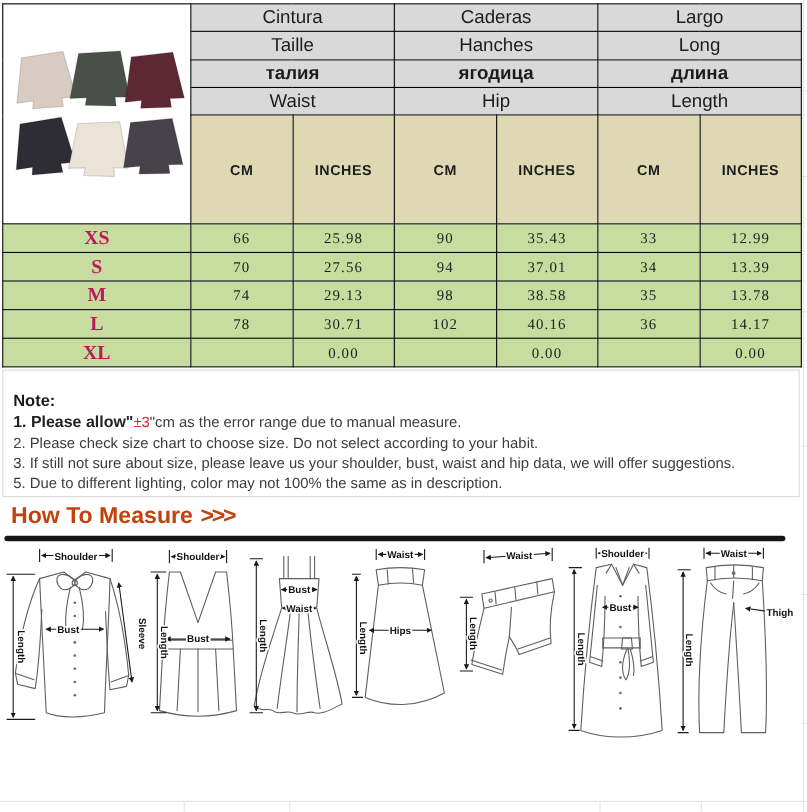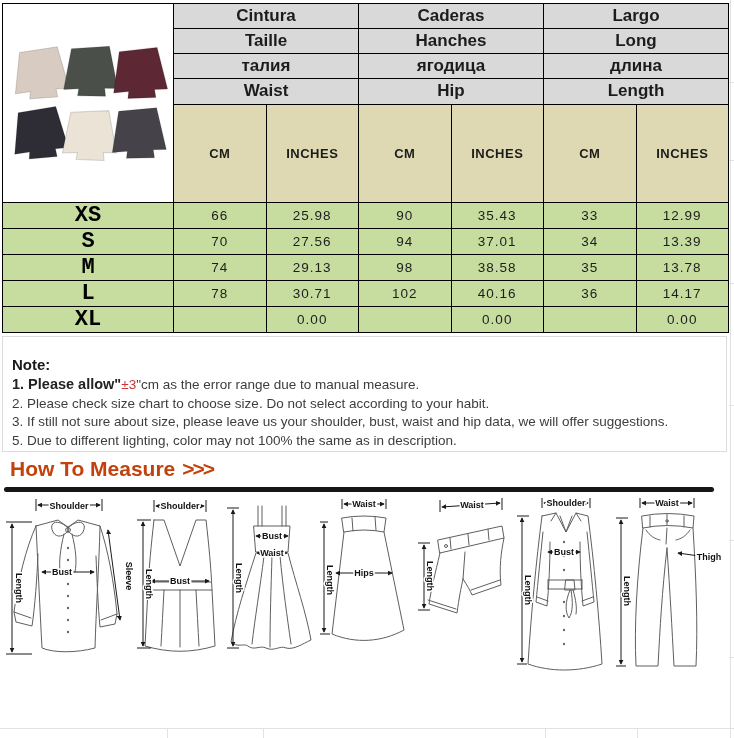--- a/index.html
+++ b/index.html
@@ -7,25 +7,25 @@
   #screen {
     position:relative; width:734px; height:738px; background:#ffffff;
     font-family:"Liberation Sans", sans-serif; overflow:hidden;
   }
 
   
   table.size { position:absolute; top:3px; left:2px; width:727px;
     border-collapse:collapse; table-layout:fixed; }
   table.size td { border:1.5px solid #000; text-align:center; vertical-align:middle; overflow:hidden; }
   td.product { border:none; border-right:1.5px solid #000; background:#fff; padding:0; }
-  td.hdr { background:#d9d9d9; font-size:17px; color:#1c1c1c; height:25px;font-weight:bold; }
+  td.hdr { background:#d9d9d9; font-size:17px; color:#1c1c1c; height:25px; }
   td.hdr.ru { font-weight:bold; }
   td.unit { background:#ded9b3; font-weight:bold; font-size:13px; height:98px; color:#1c1c1c; letter-spacing:.5px; }
-  td.size-label { background:#c7dda0; font-family:Liberation Mono, monospace; font-weight:700; font-size:22px; height:26px; color:#000000; }
-  td.val { background:#c7dda0; font-family:Liberation Sans, sans-serif; font-size:13.5px; letter-spacing:1px; color:#1d1d1d; }
+  td.size-label { background:#c7dda0; font-family:Liberation Serif, serif; font-weight:700; font-size:18px; height:26px; color:#be185d; }
+  td.val { background:#c7dda0; font-family:Liberation Serif, serif; font-size:13.5px; letter-spacing:1px; color:#1d1d1d; }
 
   
   .notes { position:absolute; top:336px; left:2px; width:725px; height:116px;
     border:1px solid #dcdcdc; padding:18px 9px 0 9px; background:#fff; }
   .notes .title { font-weight:bold; font-size:15px; color:#1a1a1a; line-height:20px; }
   .note-line { font-size:13.5px; color:#3d3d3d; line-height:18.6px; white-space:nowrap; }
   .note-line .b { font-weight:bold; color:#222; font-size:14.5px; }
   .note-line .accent { color:#cc3333; }
 
   

